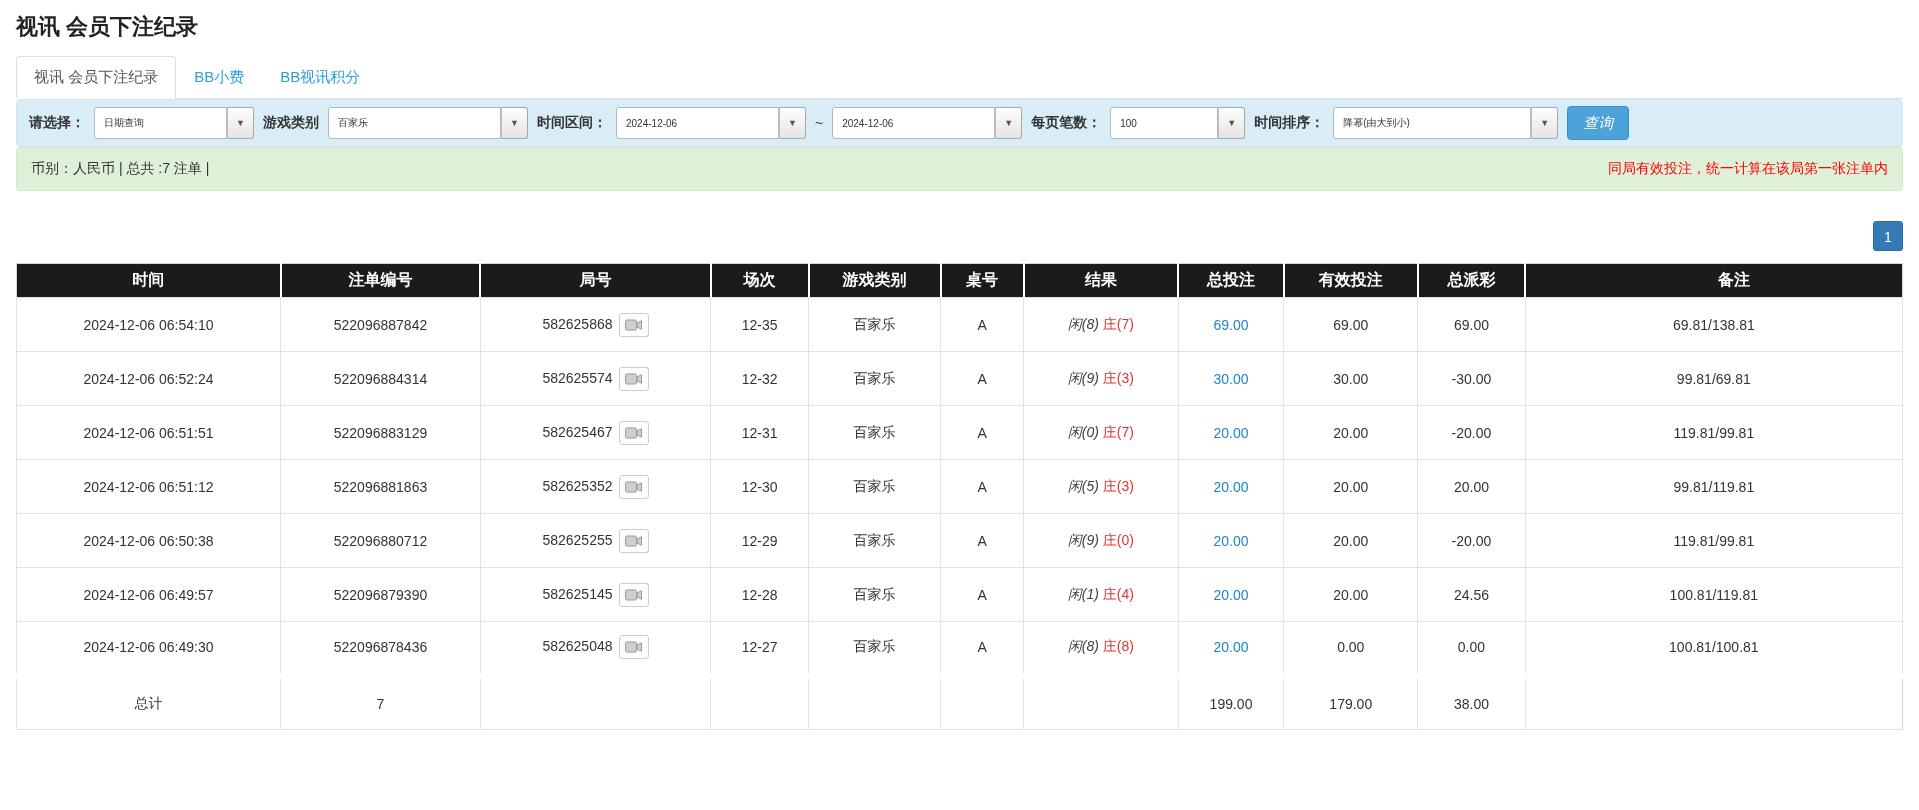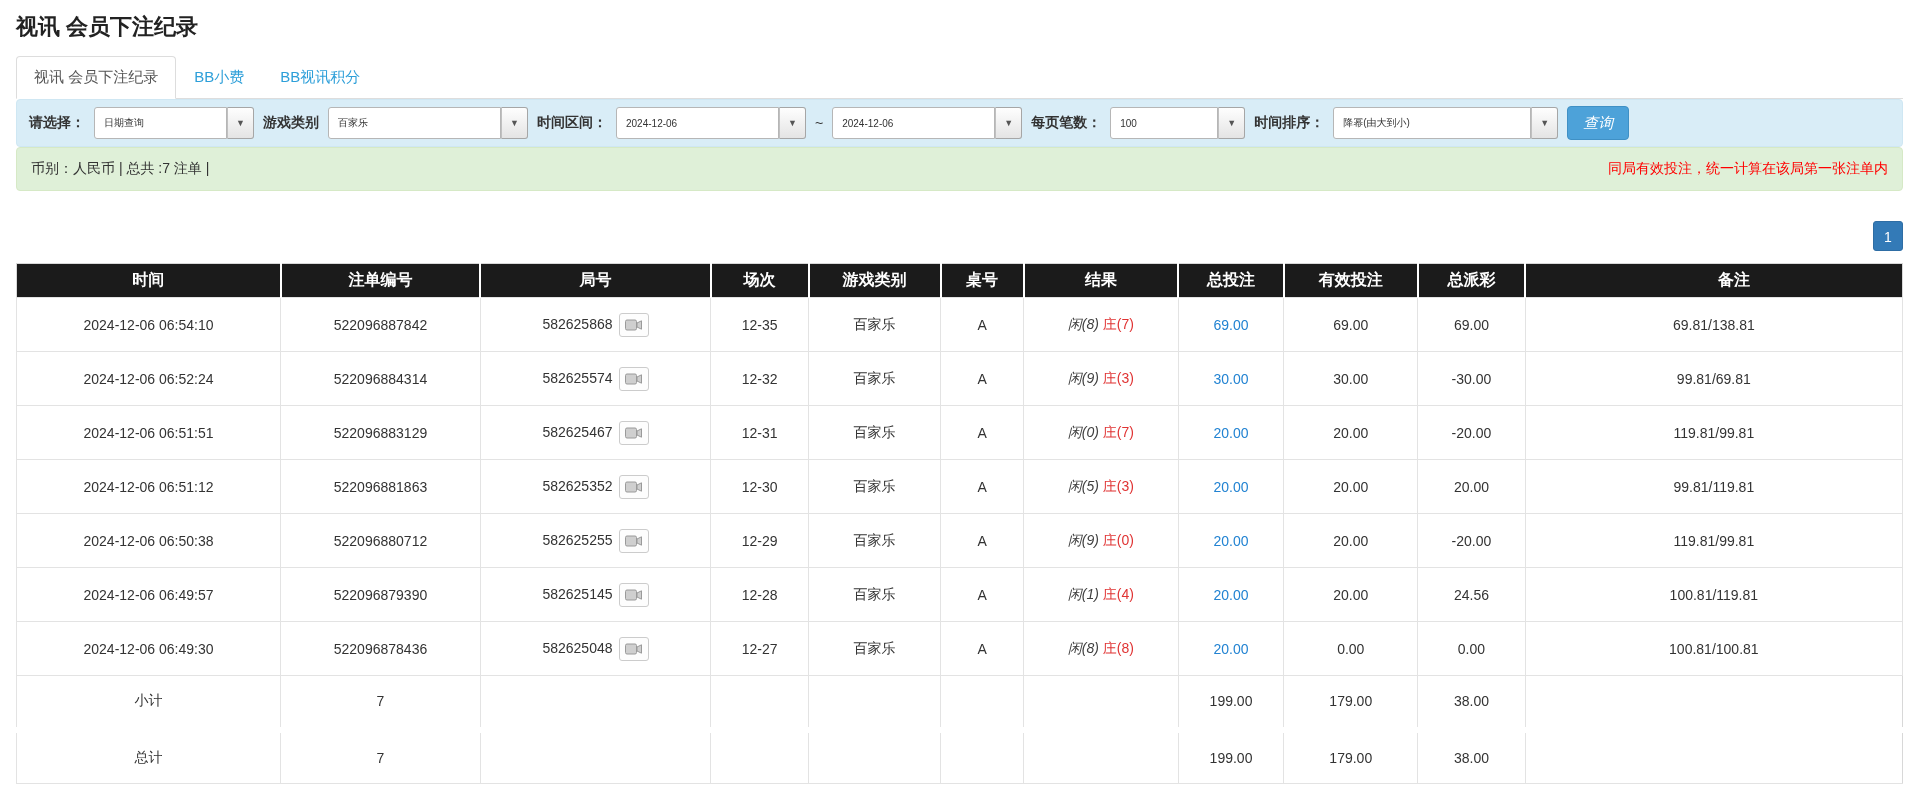--- a/index.html
+++ b/index.html
@@ -307,33 +307,20 @@
       <span class="res-player">闲(8)</span>
       <span class="res-banker">庄(8)</span>
     </td>
     <td><a class="bet-link">20.00</a></td>
     <td>0.00</td>
     <td>0.00</td>
     <td>100.81/100.81</td>
   </tr>
       </tbody>
     <tbody>
-      <tr class="tfoot-row">
-        <td>小计</td>
-        <td>7</td>
-        <td></td>
-          <td></td>
-          <td></td>
-          <td></td>
-          <td></td>
-        <td>199.00</td>
-        <td>179.00</td>
-        <td>38.00</td>
-        <td></td>
-      </tr>
       <tr class="tfoot-row grand">
         <td>总计</td>
         <td>7</td>
         <td></td>
           <td></td>
           <td></td>
           <td></td>
           <td></td>
         <td>199.00</td>
         <td>179.00</td>

